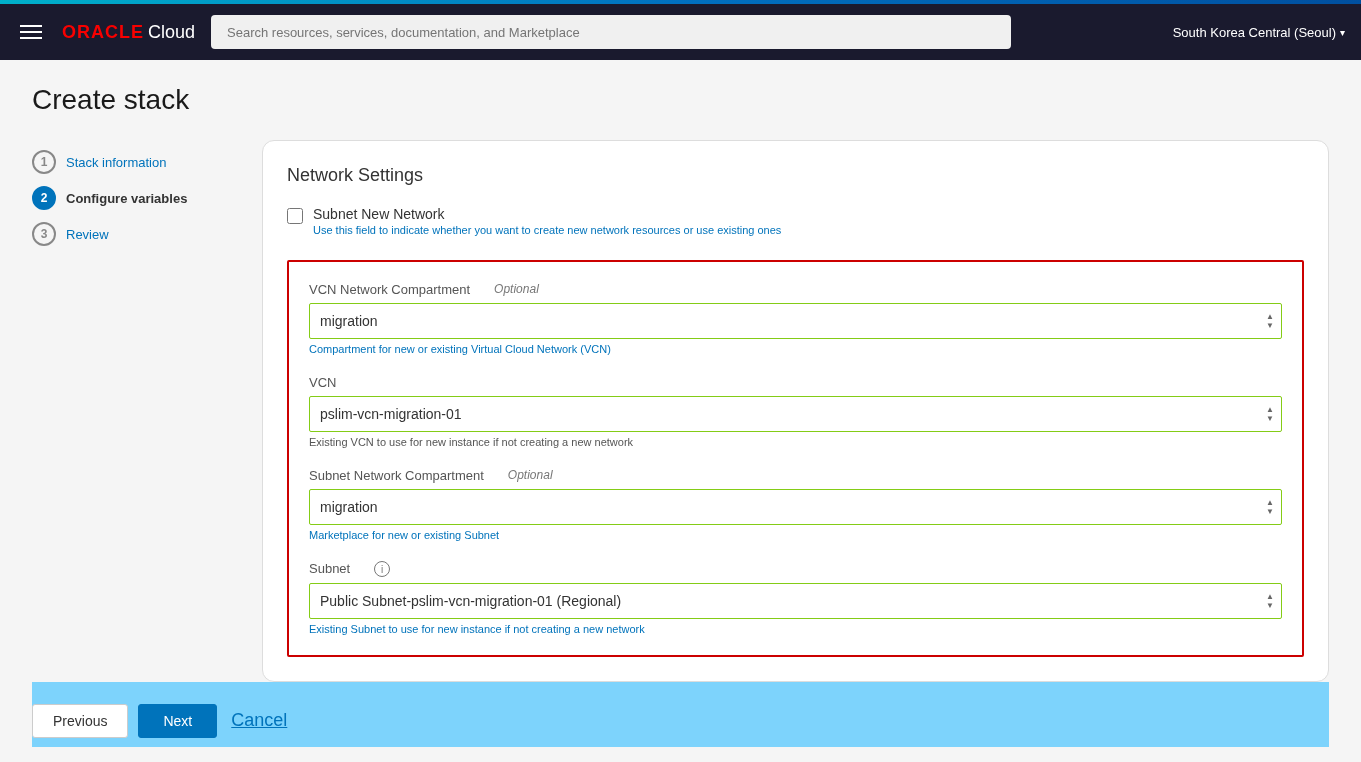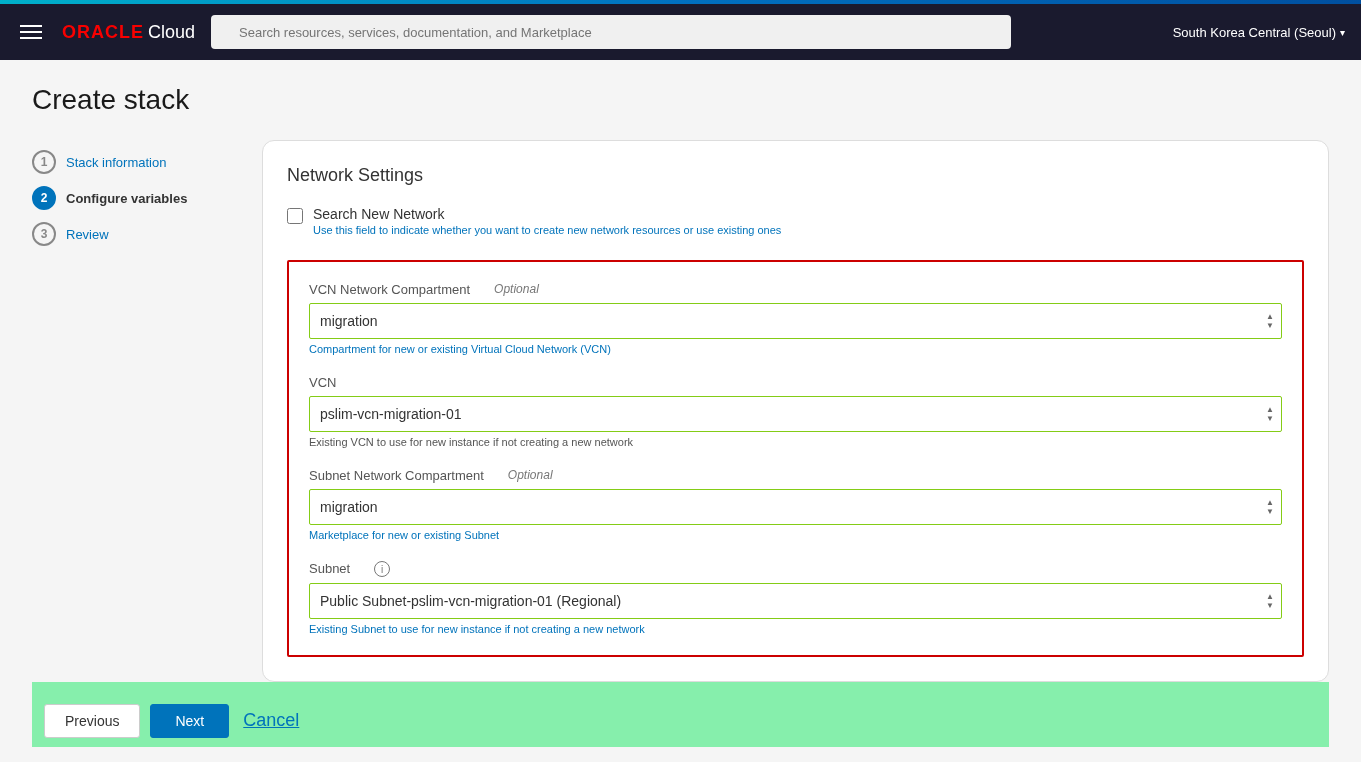--- a/index.html
+++ b/index.html
@@ -47,21 +47,21 @@
       color: white;
       font-weight: 300;
     }
     .header-search {
       flex: 1;
       max-width: 800px;
     }
     .header-search input {
       width: 100%;
       height: 34px;
-      padding: 0 28px;
+      padding: 0 16px;
       border: none;
       border-radius: 4px;
       font-size: 13px;
       background: #f0f0f0;
       outline: none;
     }
     .header-region {
       margin-left: auto;
       color: white;
       font-size: 13px;
@@ -270,22 +270,22 @@
     }
     .form-hint.dark {
       color: #555;
     }
 
     
     .footer {
       display: flex;
       align-items: center;
       gap: 10px;
-      padding: 20px 0 8px 12px;
-      background: #86efac;
+      padding: 20px 0 8px 0;
+      background: #7dd3fc;
     }
     .btn-previous {
       padding: 8px 20px;
       border: 1px solid #ccc;
       background: white;
       color: #333;
       font-size: 14px;
       cursor: pointer;
       border-radius: 3px;
     }
@@ -360,21 +360,21 @@
         <span class="step-label inactive-link">Review</span>
       </div>
     </nav>
 
     <div class="main-content">
       <h2 class="section-title">Network Settings</h2>
 
       <div class="checkbox-row">
         <input type="checkbox" style="">
         <div class="checkbox-label-group">
-          <div class="checkbox-label-title">Search New Network</div>
+          <div class="checkbox-label-title">Subnet New Network</div>
           <div class="checkbox-label-desc">Use this field to indicate whether you want to create new network resources or use existing ones</div>
         </div>
       </div>
 
       <div class="network-section">
 
         <div class="form-group">
           <div class="form-label">
             <span>VCN Network Compartment</span>
             <span class="optional">Optional</span>

